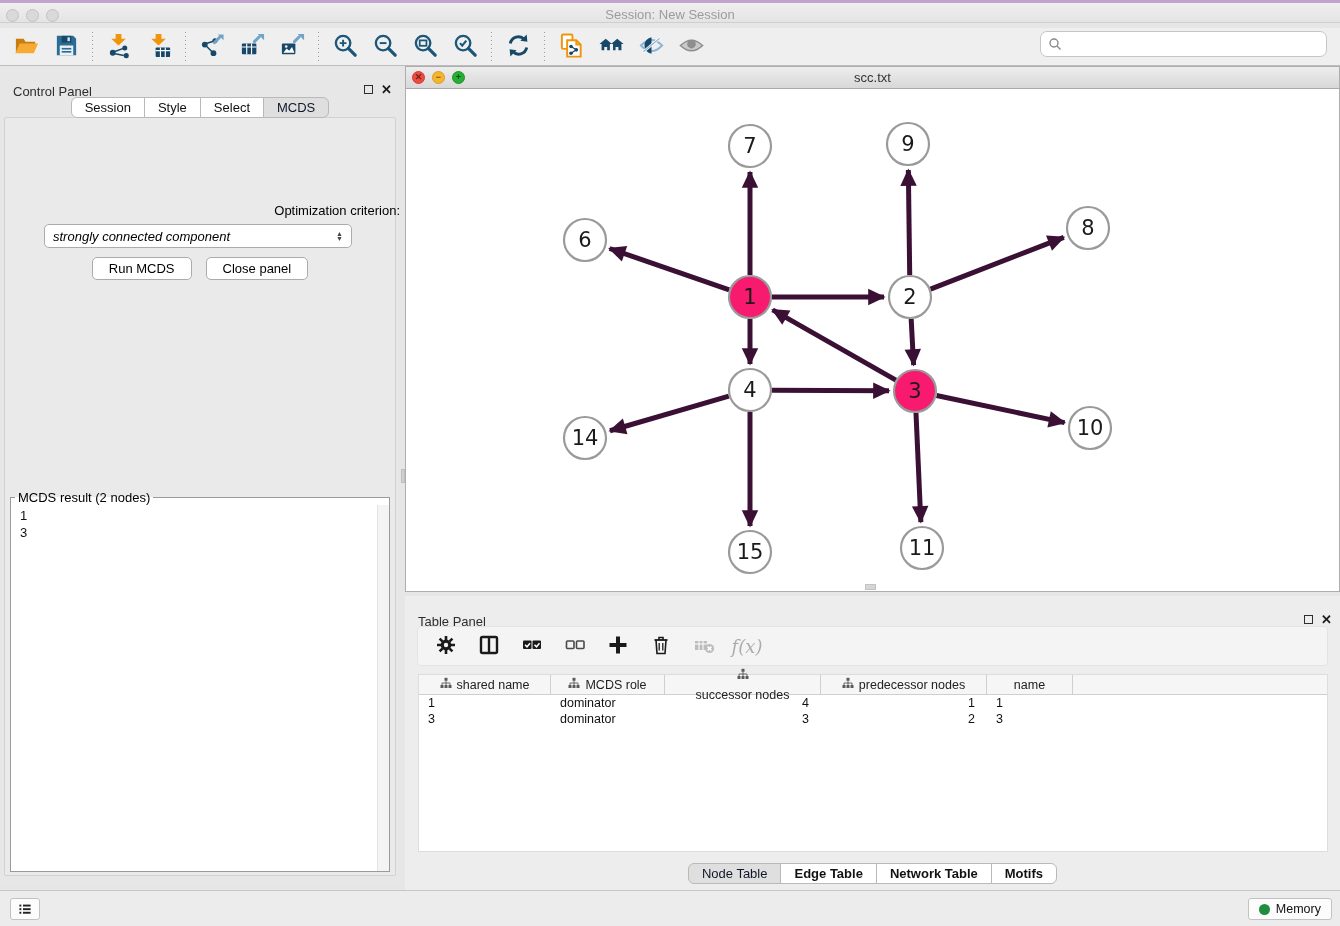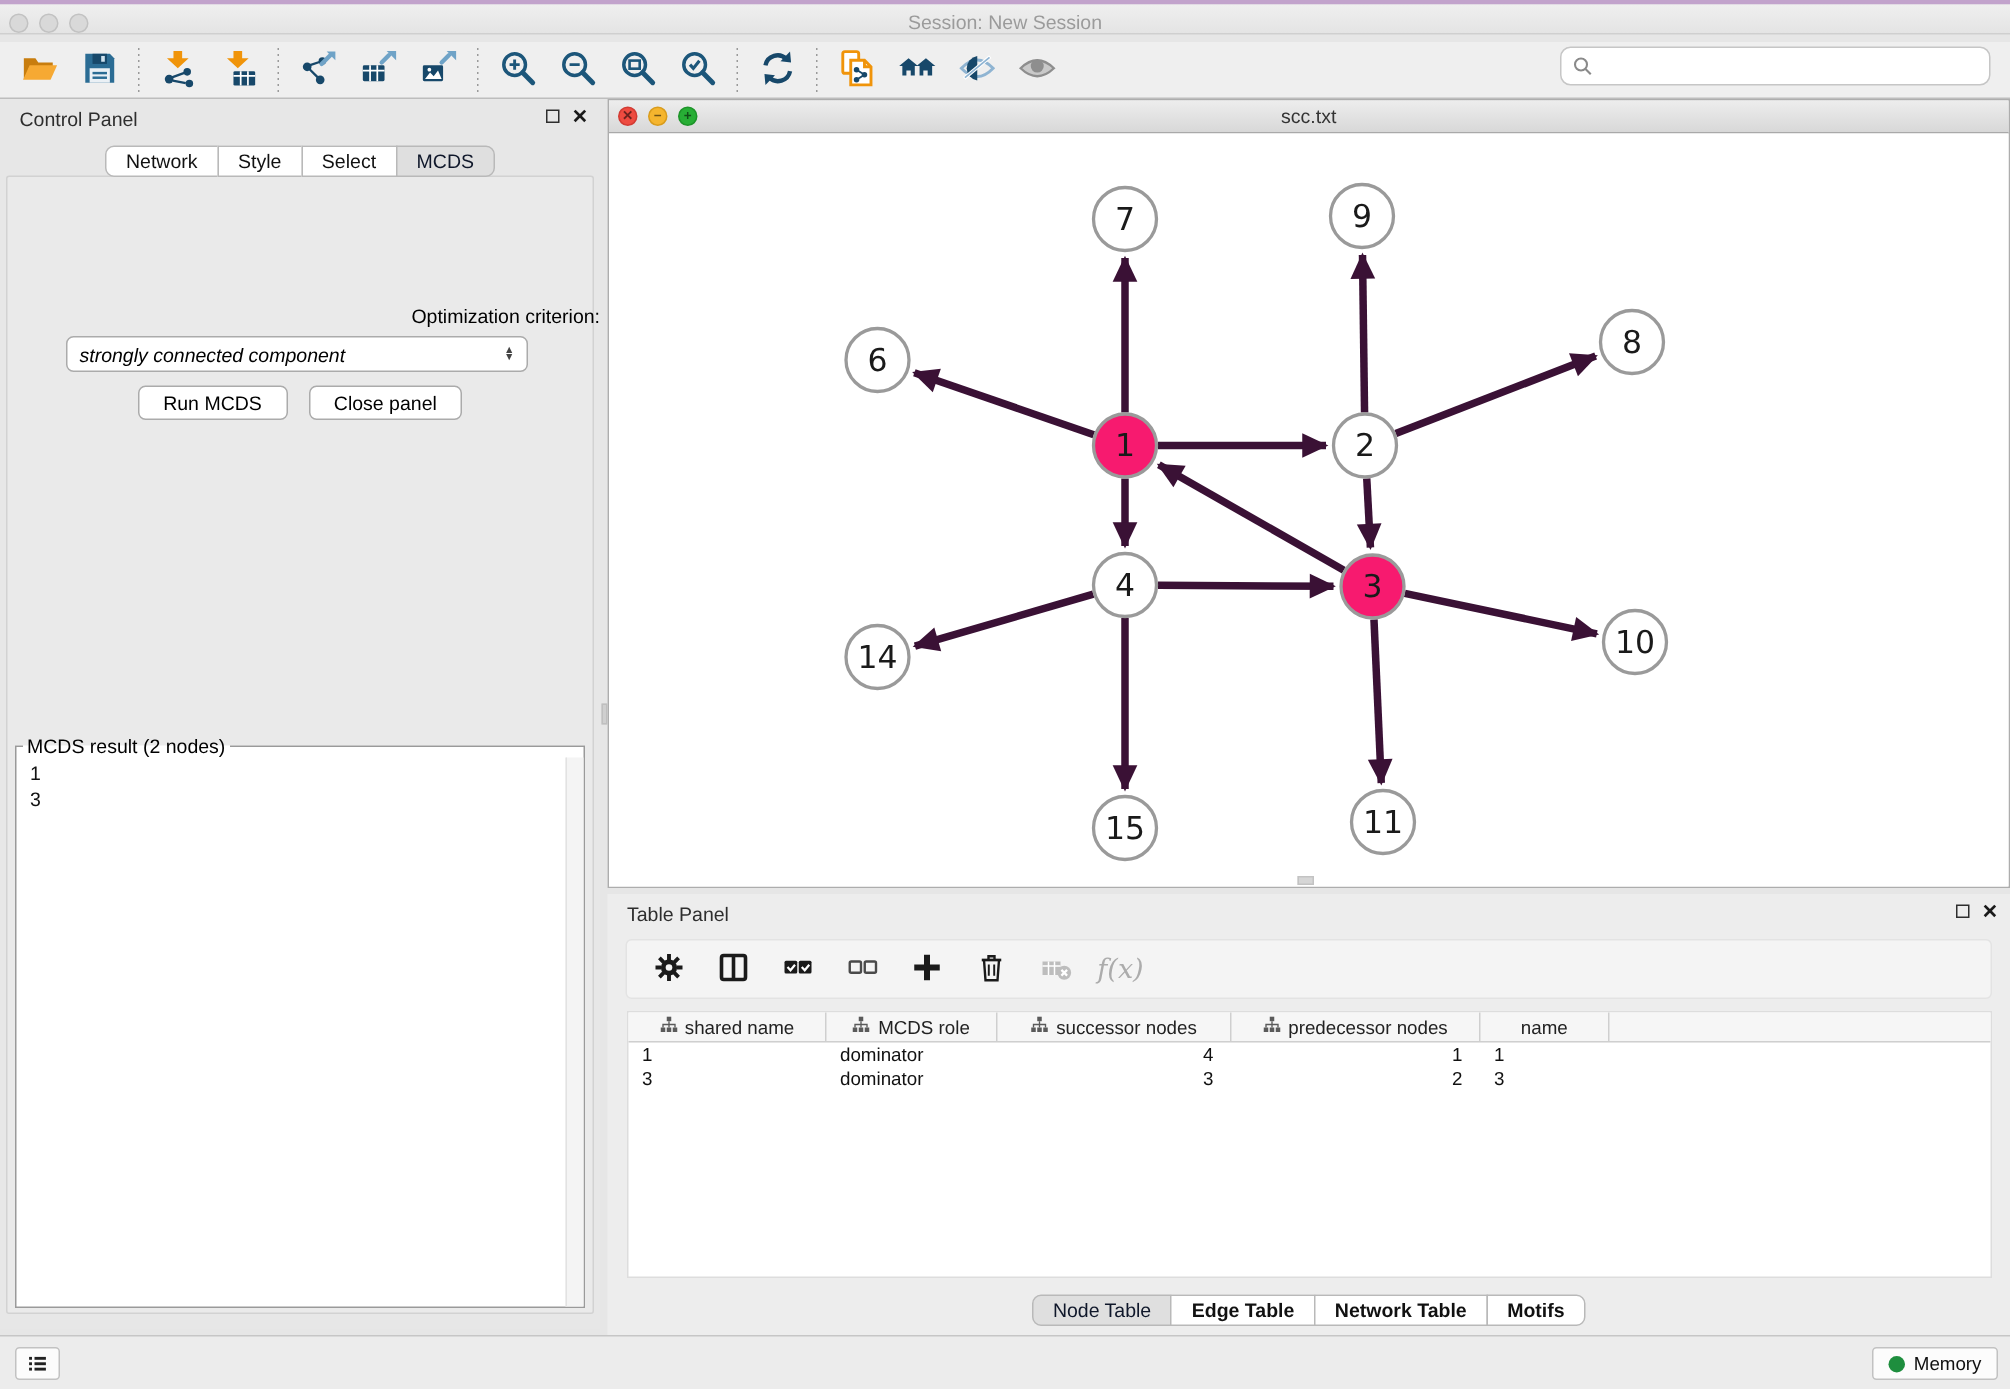--- a/index.html
+++ b/index.html
@@ -34,21 +34,21 @@
   .tb-btn svg { width:27px; height:27px; }
 
   .searchbox { position:absolute; right:13px; top:3px; width:287px; height:26px;
     background:#FFFFFF; border:1px solid #C6C6C6; border-radius:7px;
     display:flex; align-items:center; padding-left:7px; gap:4px; }
   .searchbox svg { width:14px; height:14px; }
   .searchbox input { border:none; outline:none; flex:1; height:20px; font-size:13px;
     font-family:"Liberation Sans",sans-serif; background:transparent; }
 
   
-  .panel-header { position:absolute; left:0; top:0; right:0; height:26px; }
+  .panel-header { position:absolute; left:0; top:12px; right:0; height:26px; }
   .panel-header .ph-title { position:absolute; left:13px; top:6px; font-size:13px; color:#2E2E2E; }
   .panel-btns { position:absolute; right:8px; top:6px; display:flex; gap:8px; align-items:center; }
   .btn-maxi { width:9px; height:9px; border:1.5px solid #2E2E2E; display:inline-block; }
   .btn-close { font-size:13px; font-weight:bold; color:#1A1A1A; line-height:11px; }
 
   
   .control-panel { position:absolute; left:0; top:66px; width:400px; height:820px; background:#E7E7E7; }
   .cp-inset { position:absolute; left:4px; right:4px; top:51px; bottom:10px;
     background:#EAEAEA; border:1px solid #D2D2D2; border-radius:2px; }
   .tabs-row { position:absolute; left:0; right:0; top:31px; height:21px;
@@ -297,21 +297,21 @@
 
   <div class="control-panel">
     <div class="panel-header">
       <span class="ph-title">Control Panel</span>
       <span class="panel-btns">
         <span class="btn-maxi"></span>
         <span class="btn-close">✕</span>
       </span>
     </div>
     <div class="tabs-row" id="cp-tabs">
-        <div class="tab">Network</div>
+        <div class="tab">Session</div>
         <div class="tab">Style</div>
         <div class="tab">Select</div>
         <div class="tab active">MCDS</div>
       </div>
     <div class="cp-inset"></div>
     <div class="opt-label">Optimization criterion:</div>
     <div class="cp-select">
       <span class="sel-text">strongly connected component</span>
       <span class="stepper">
           <span>▲</span>
@@ -493,21 +493,21 @@
           <div class="tp-hcell" style="width: 114px;">
             <span><svg viewBox="0 0 12 12">
                 <rect x="4.5" y="0.8" width="3" height="3" fill="#5A5A5A"></rect>
                 <rect x="0.5" y="8" width="3" height="3" fill="#5A5A5A"></rect>
                 <rect x="4.5" y="8" width="3" height="3" fill="#5A5A5A"></rect>
                 <rect x="8.5" y="8" width="3" height="3" fill="#5A5A5A"></rect>
                 <path d="M6 3.8V6M2 8V6h8v2M6 6v2" stroke="#5A5A5A" stroke-width="0.9" fill="none"></path>
               </svg></span>
             <span>MCDS role</span>
           </div>
-          <div class="tp-hcell" style="width: 156px;">
+          <div class="tp-hcell" style="width: 156px; flex-direction: column;">
             <span><svg viewBox="0 0 12 12">
                 <rect x="4.5" y="0.8" width="3" height="3" fill="#5A5A5A"></rect>
                 <rect x="0.5" y="8" width="3" height="3" fill="#5A5A5A"></rect>
                 <rect x="4.5" y="8" width="3" height="3" fill="#5A5A5A"></rect>
                 <rect x="8.5" y="8" width="3" height="3" fill="#5A5A5A"></rect>
                 <path d="M6 3.8V6M2 8V6h8v2M6 6v2" stroke="#5A5A5A" stroke-width="0.9" fill="none"></path>
               </svg></span>
             <span>successor nodes</span>
           </div>
           <div class="tp-hcell" style="width: 166px;">

